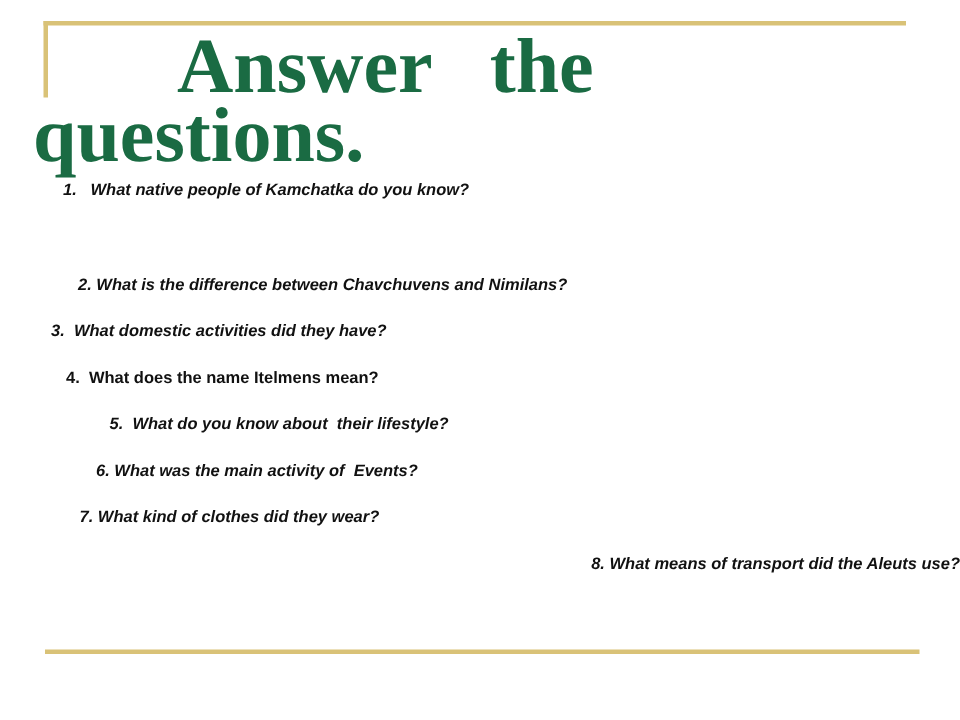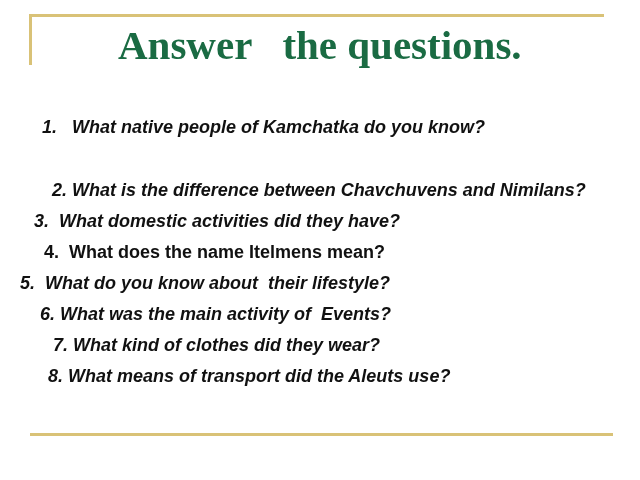--- a/index.html
+++ b/index.html
@@ -47,21 +47,21 @@
 
   
   .title {
     position: absolute;
     left: 22px;
     top: 22px;
     width: 600px;
     margin: 0;
     font-family: "Liberation Serif", serif;
     font-weight: bold;
-    font-size: 41px;
+    font-size: 52px;
     line-height: 46px;
     color: #1a6b43;
     letter-spacing: 0px;
     white-space: pre-wrap;
     text-align: left;
     text-indent: 96px;
   }
 
   
   .questions {
@@ -73,36 +73,36 @@
     padding: 0;
     list-style: none;
   }
   .q-item {
     display: block;
     height: 31px;
     line-height: 31px;
     font-family: "Liberation Sans", sans-serif;
     font-weight: bold;
     font-style: italic;
-    font-size: 18px;
+    font-size: 11px;
     color: #111111;
     white-space: pre;
   }
   .q-item.upright {
     font-style: normal;
   }
   
   .q-1 { padding-left: 42px; }
   .q-2 { padding-left: 52px; margin-top: 32px; }
   .q-3 { padding-left: 34px; }
   .q-4 { padding-left: 44px; }
-  .q-5 { padding-left: 20px; }
-  .q-6 { padding-left: 40px; }
+  .q-5 { padding-left: 73px; }
+  .q-6 { padding-left: 40px; margin-left: 24px; }
   .q-7 { padding-left: 53px; }
-  .q-8 { padding-left: 48px; }
+  .q-8 { padding-left: 48px; text-align: right; }
 </style>
 </head>
 <body>
 
 <div id="slide">
 
   <div class="rule-top"></div>
   <div class="rule-left"></div>
   <div class="rule-bottom"></div>
 

